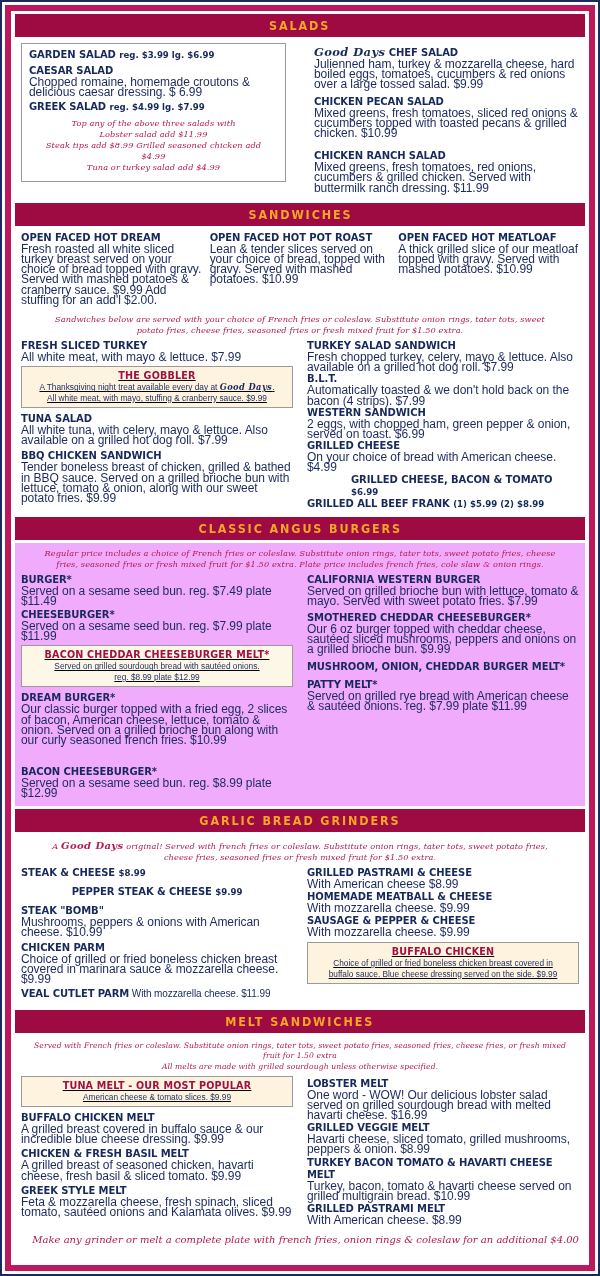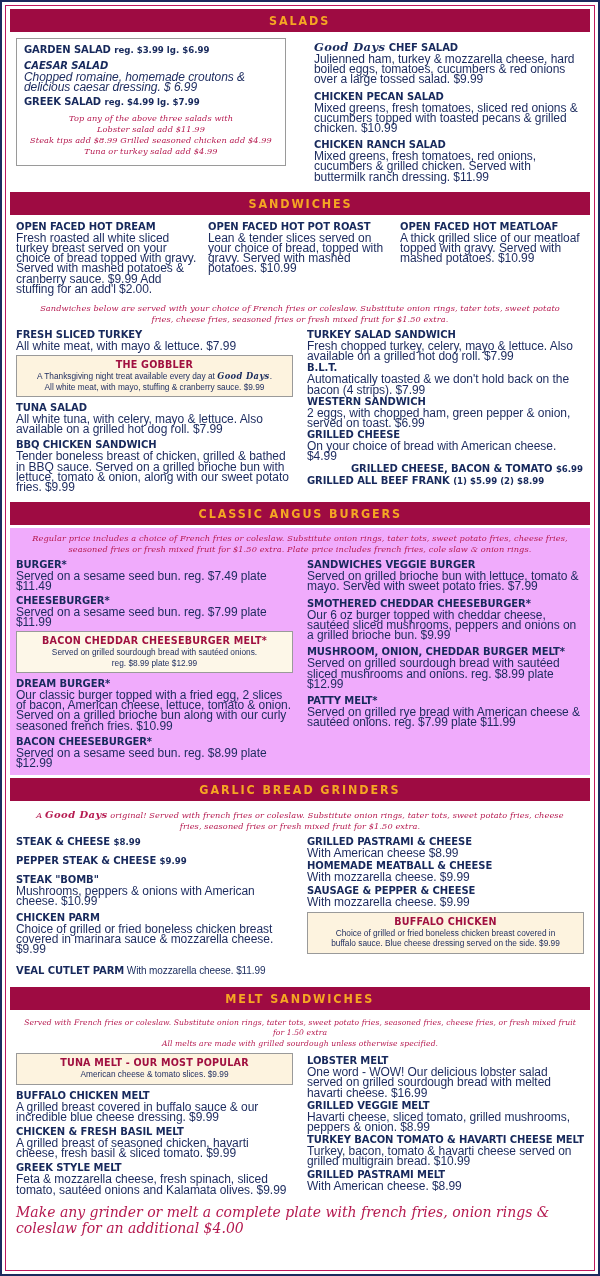--- a/index.html
+++ b/index.html
@@ -10,21 +10,21 @@
   }
   .menu-page {
     width: 600px;
     height: 1276px;
     background: #ffffff;
     border: 2px solid #1b2a5e;
     padding: 3px;
     overflow: hidden;
   }
   .menu-inner {
-    border: 1px solid #be185d;
+    border: 6px solid #be185d;
     height: 100%;
     background: #ffffff;
     padding: 3px 4px 4px 4px;
     display: flex;
     flex-direction: column;
   }
 
   
   .section {
     width: 100%;
@@ -113,20 +113,21 @@
   }
   .brand.red { color: #b5194f; }
 
   
   .callout {
     border: 1px solid #9a9a9a;
     background: #fdf3df;
     text-align: center;
     padding: 3px 5px 4px 5px;
     margin: 4px 0 5px 0;
+    text-decoration: underline;
   }
   .callout-title {
     color: #a01040;
     font-family: "DejaVu Sans", sans-serif;
     font-weight: bold;
     font-size: 9.6px;
     letter-spacing: 0.2px;
     line-height: 12px;
   }
   .callout-desc {
@@ -141,63 +142,63 @@
   .whitebox {
     border: 1px solid #9a9a9a;
     background: #ffffff;
     padding: 5px 7px 6px 7px;
   }
 
   .footer-note {
     font-family: "DejaVu Serif", serif;
     font-style: italic;
     color: #b5194f;
-    font-size: 14px;
-    text-align: left;
+    font-size: 10px;
+    text-align: right;
     padding: 6px 0 3px 0;
   }
 </style>
 </head>
 <body>
 
 <div class="menu-page">
   <div class="menu-inner">
 
     <div class="section">
       <div class="sec-bar">
         <span class="sec-bar-text">SALADS</span>
       </div>
       <div class="sec-body white">
         <div class="cols2" style="gap:28px;">
           <div class="col">
             <div class="whitebox">
               <div class="item" style="margin-bottom:4px;">
                 <div class="item-name"><span>GARDEN SALAD</span> <span class="price">reg. $3.99  lg. $6.99</span></div>
               </div>
-              <div class="item" style="margin-bottom:4px;font-style:italic;">
+              <div class="item" style="margin-bottom:4px;">
                 <div class="item-name"><span>CAESAR SALAD</span></div>
                 <div class="item-desc">Chopped romaine, homemade croutons &amp; delicious caesar dressing.  $ 6.99</div>
               </div>
               <div class="item" style="margin-bottom:2px;">
                 <div class="item-name"><span>GREEK SALAD</span> <span class="price">reg. $4.99  lg. $7.99</span></div>
               </div>
               <div class="script-note" style="padding-top:3px;">
                 <div>Top any of the above three salads with</div>
                 <div>Lobster salad add $11.99</div>
                 <div>Steak tips add $8.99 Grilled seasoned chicken add $4.99</div>
                 <div>Tuna or turkey salad add $4.99</div>
               </div>
             </div>
           </div>
           <div class="col" style="padding-top:3px;">
             <div class="item" style="margin-bottom:6px;">
               <div class="item-name"><span class="brand" style="font-size:11.5px;">Good Days</span><span> CHEF SALAD</span></div>
               <div class="item-desc">Julienned ham, turkey &amp; mozzarella cheese, hard boiled eggs, tomatoes, cucumbers &amp; red onions over a large tossed salad.  $9.99</div>
             </div>
-            <div class="item" style="margin-bottom:6px;">
+            <div class="item" style="margin-bottom:12px;">
               <div class="item-name">CHICKEN PECAN SALAD</div>
               <div class="item-desc">Mixed greens, fresh tomatoes, sliced red onions &amp; cucumbers topped with toasted pecans &amp; grilled chicken.  $10.99</div>
             </div>
             <div class="item">
               <div class="item-name">CHICKEN RANCH SALAD</div>
               <div class="item-desc">Mixed greens, fresh tomatoes, red onions, cucumbers &amp; grilled chicken. Served with buttermilk ranch dressing.  $11.99</div>
             </div>
           </div>
         </div>
       </div>
@@ -293,41 +294,40 @@
             </div>
             <div class="item">
               <div class="item-name">CHEESEBURGER*</div>
               <div class="item-desc">Served on a sesame seed bun.  reg. $7.99  plate $11.99</div>
             </div>
             <div class="callout" style="background:#fdf7e8;">
               <div class="callout-title">BACON CHEDDAR CHEESEBURGER MELT*</div>
               <div class="callout-desc">Served on grilled sourdough bread with sautéed onions.</div>
               <div class="callout-desc">reg. $8.99  plate $12.99</div>
             </div>
-            <div class="item" style="margin-bottom:5px;">
+            <div class="item" style="margin-bottom:21px;">
               <div class="item-name">DREAM BURGER*</div>
               <div class="item-desc">Our classic burger topped with a fried egg, 2 slices of bacon, American cheese, lettuce, tomato &amp; onion. Served on a grilled brioche bun along with our curly seasoned french fries.  $10.99</div>
             </div>
             <div class="item">
               <div class="item-name">BACON CHEESEBURGER*</div>
               <div class="item-desc">Served on a sesame seed bun.  reg. $8.99  plate $12.99</div>
             </div>
           </div>
           <div class="col">
             <div class="item" style="margin-bottom:6px;">
-              <div class="item-name">SANDWICHES VEGGIE BURGER</div>
+              <div class="item-name">CALIFORNIA WESTERN BURGER</div>
               <div class="item-desc">Served on grilled brioche bun with lettuce, tomato &amp; mayo. Served with sweet potato fries.  $7.99</div>
             </div>
             <div class="item" style="margin-bottom:6px;">
               <div class="item-name">SMOTHERED CHEDDAR CHEESEBURGER*</div>
               <div class="item-desc">Our 6 oz burger topped with cheddar cheese, sautéed sliced mushrooms, peppers and onions on a grilled brioche bun.  $9.99</div>
             </div>
             <div class="item" style="margin-bottom:6px;">
               <div class="item-name">MUSHROOM, ONION, CHEDDAR BURGER MELT*</div>
-              <div class="item-desc">Served on grilled sourdough bread with sautéed sliced mushrooms and onions.  reg. $8.99  plate $12.99</div>
             </div>
             <div class="item">
               <div class="item-name">PATTY MELT*</div>
               <div class="item-desc">Served on grilled rye bread with American cheese &amp; sautéed onions.  reg. $7.99  plate $11.99</div>
             </div>
           </div>
         </div>
       </div>
     </div>
 
@@ -337,28 +337,28 @@
       </div>
       <div class="sec-body white">
         <div class="script-note" style="padding:2px 18px 4px 18px;">
           <span>A </span><span class="brand red" style="font-size:10px;">Good Days</span><span> original! Served with french fries or coleslaw. Substitute onion rings, tater tots, sweet potato fries, cheese fries, seasoned fries or fresh mixed fruit for $1.50 extra.</span>
         </div>
         <div class="cols2" style="gap:14px;">
           <div class="col">
             <div class="item" style="margin-bottom:7px;">
               <div class="item-name"><span>STEAK &amp; CHEESE</span> <span class="price">$8.99</span></div>
             </div>
-            <div class="item" style="margin-bottom:7px;">
+            <div class="item" style="margin-bottom:7px;text-align:center;">
               <div class="item-name"><span>PEPPER STEAK &amp; CHEESE</span> <span class="price">$9.99</span></div>
             </div>
             <div class="item" style="margin-bottom:5px;">
               <div class="item-name">STEAK "BOMB"</div>
               <div class="item-desc">Mushrooms, peppers &amp; onions with American cheese.  $10.99</div>
             </div>
-            <div class="item" style="margin-bottom:11px;">
+            <div class="item" style="margin-bottom:3px;">
               <div class="item-name">CHICKEN PARM</div>
               <div class="item-desc">Choice of grilled or fried boneless chicken breast covered in marinara sauce &amp; mozzarella cheese.  $9.99</div>
             </div>
             <div class="item">
               <div class="item-name"><span>VEAL CUTLET PARM</span><span class="inline-desc"> With mozzarella cheese.  $11.99</span></div>
             </div>
           </div>
           <div class="col">
             <div class="item" style="margin-bottom:2px;">
               <div class="item-name">GRILLED PASTRAMI &amp; CHEESE</div>

